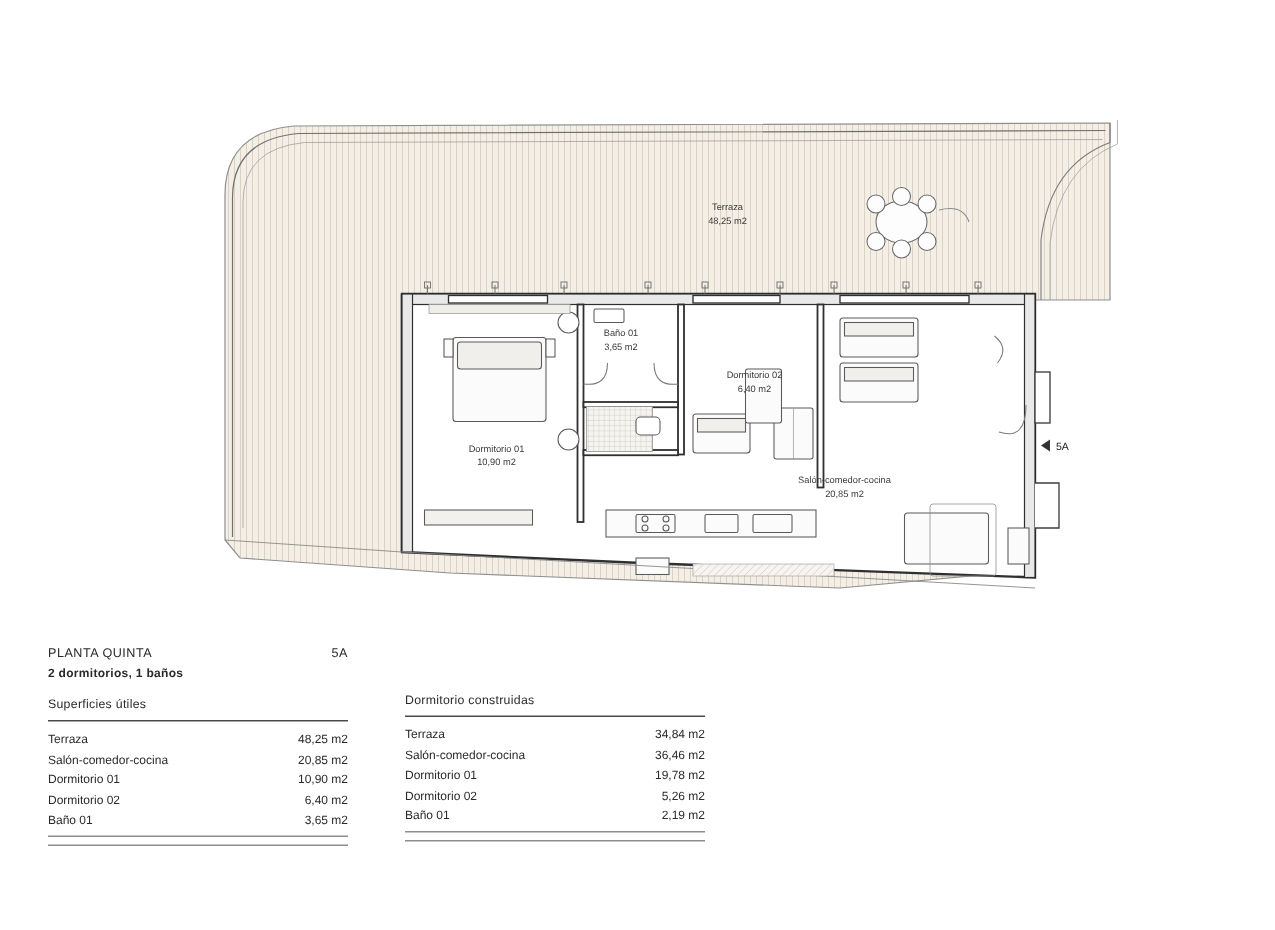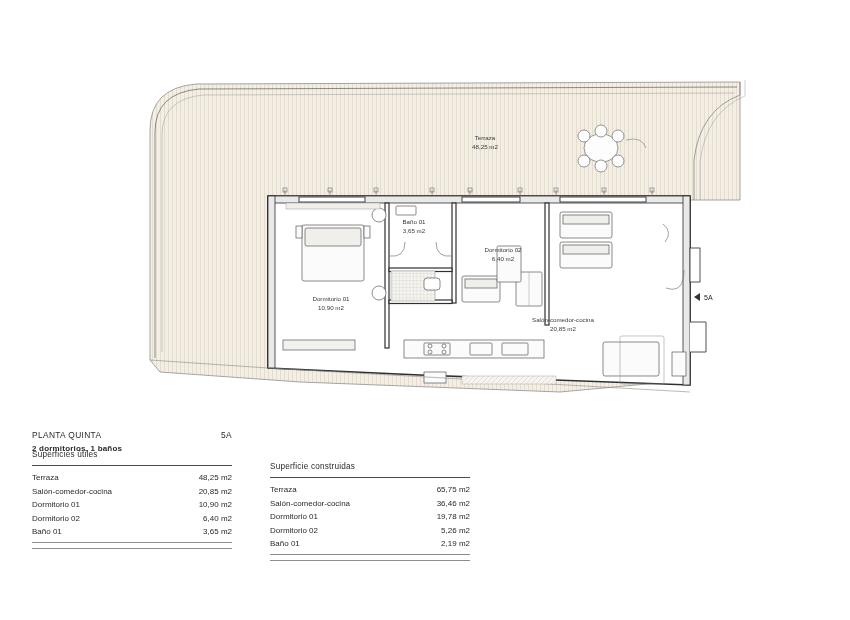--- a/index.html
+++ b/index.html
@@ -70,21 +70,21 @@
     margin-top: 4px;
     letter-spacing: .2px;
     font-weight: bold;
   }
 
   .sheet {
     position: absolute;
     font-size: 8px;
     color: #2a2a2a;
   }
-  .sheet.left  { left: 32px;  top: 30px; width: 200px; }
+  .sheet.left  { left: 32px;  top: 45px; width: 200px; }
   .sheet.right { left: 270px; top: 42px; width: 200px; }
 
   .sheet h4 {
     margin: 0 0 6px 0;
     font-size: 8.2px;
     font-weight: normal;
     letter-spacing: .2px;
   }
   .hr {
     border: 0;
@@ -314,25 +314,25 @@
       </div>
       <div class="row">
         <span>Baño 01</span>
         <span class="val">3,65 m2</span>
       </div>
       <hr class="hr thin">
       <hr class="hr thin">
     </div>
 
     <div class="sheet right">
-      <h4>Superficie  construidas</h4>
+      <h4>Dormitorio  construidas</h4>
       <hr class="hr">
       <div class="row">
         <span>Terraza</span>
-        <span class="val">65,75 m2</span>
+        <span class="val">34,84 m2</span>
       </div>
       <div class="row">
         <span>Salón-comedor-cocina</span>
         <span class="val">36,46 m2</span>
       </div>
       <div class="row">
         <span>Dormitorio 01</span>
         <span class="val">19,78 m2</span>
       </div>
       <div class="row">

